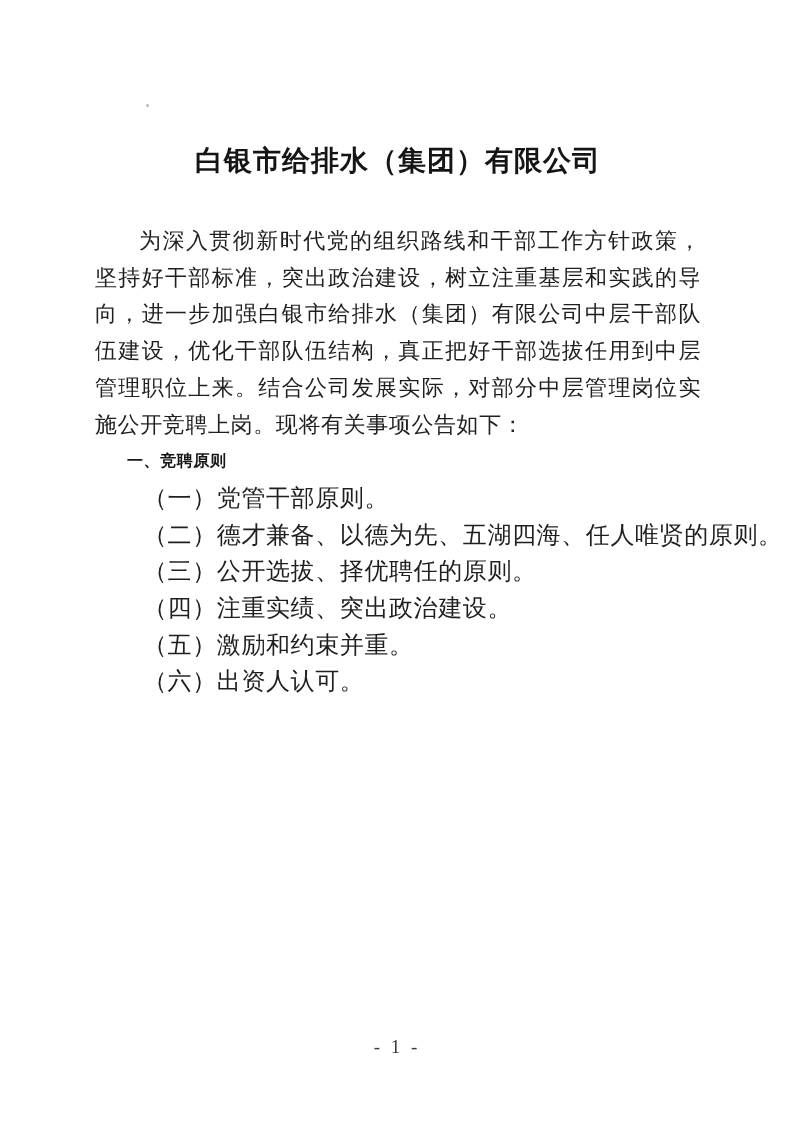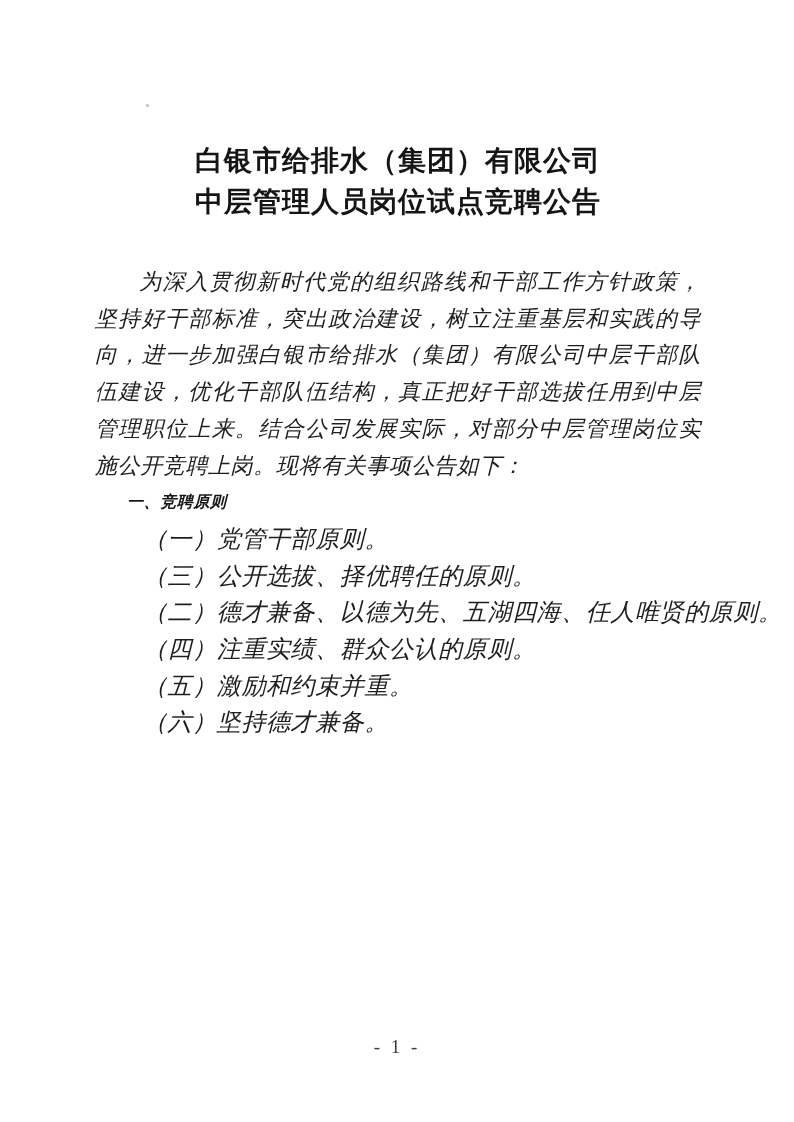--- a/index.html
+++ b/index.html
@@ -45,21 +45,20 @@
     margin-bottom: 42px;
     color: #151515;
   }
 
   .body-text {
     font-size: 22px;
     line-height: 36.7px;
     text-align: justify;
     text-justify: inter-ideograph;
     letter-spacing: 0.6px;
-    font-style: italic;
   }
 
   .para {
     text-indent: 2em;
   }
 
   .section-heading {
     font-family: "Liberation Sans", "DejaVu Sans", sans-serif;
     font-weight: bold;
     font-size: 16px;
@@ -92,41 +91,40 @@
 <body>
 
 <div class="page">
 
   <span class="speck"></span>
 
   <div class="content">
 
     <h1 class="doc-title">
       <span style="display:block">白银市给排水（集团）有限公司</span>
-      <span style="display:block">中层管理人员岗位试点竞聘公告</span>
     </h1>
 
     <div class="body-text">
 
       <p class="para">为深入贯彻新时代党的组织路线和干部工作方针政策，坚持好干部标准，突出政治建设，树立注重基层和实践的导向，进一步加强白银市给排水（集团）有限公司中层干部队伍建设，优化干部队伍结构，真正把好干部选拔任用到中层管理职位上来。结合公司发展实际，对部分中层管理岗位实施公开竞聘上岗。现将有关事项公告如下：</p>
 
       <h2 class="section-heading">一、竞聘原则</h2>
 
 
       <p class="principle">（一）党管干部原则。</p>
 
+      <p class="principle">（二）德才兼备、以德为先、五湖四海、任人唯贤的原则。</p>
+
       <p class="principle">（三）公开选拔、择优聘任的原则。</p>
 
-      <p class="principle">（二）德才兼备、以德为先、五湖四海、任人唯贤的原则。</p>
-
-      <p class="principle">（四）注重实绩、群众公认的原则。</p>
+      <p class="principle">（四）注重实绩、突出政治建设。</p>
 
       <p class="principle">（五）激励和约束并重。</p>
 
-      <p class="principle">（六）坚持德才兼备。</p>
+      <p class="principle">（六）出资人认可。</p>
 
     </div>
 
   </div>
 
   <div class="footer-pagenum">- 1 -</div>
 
 </div>
 
 </body></html>

